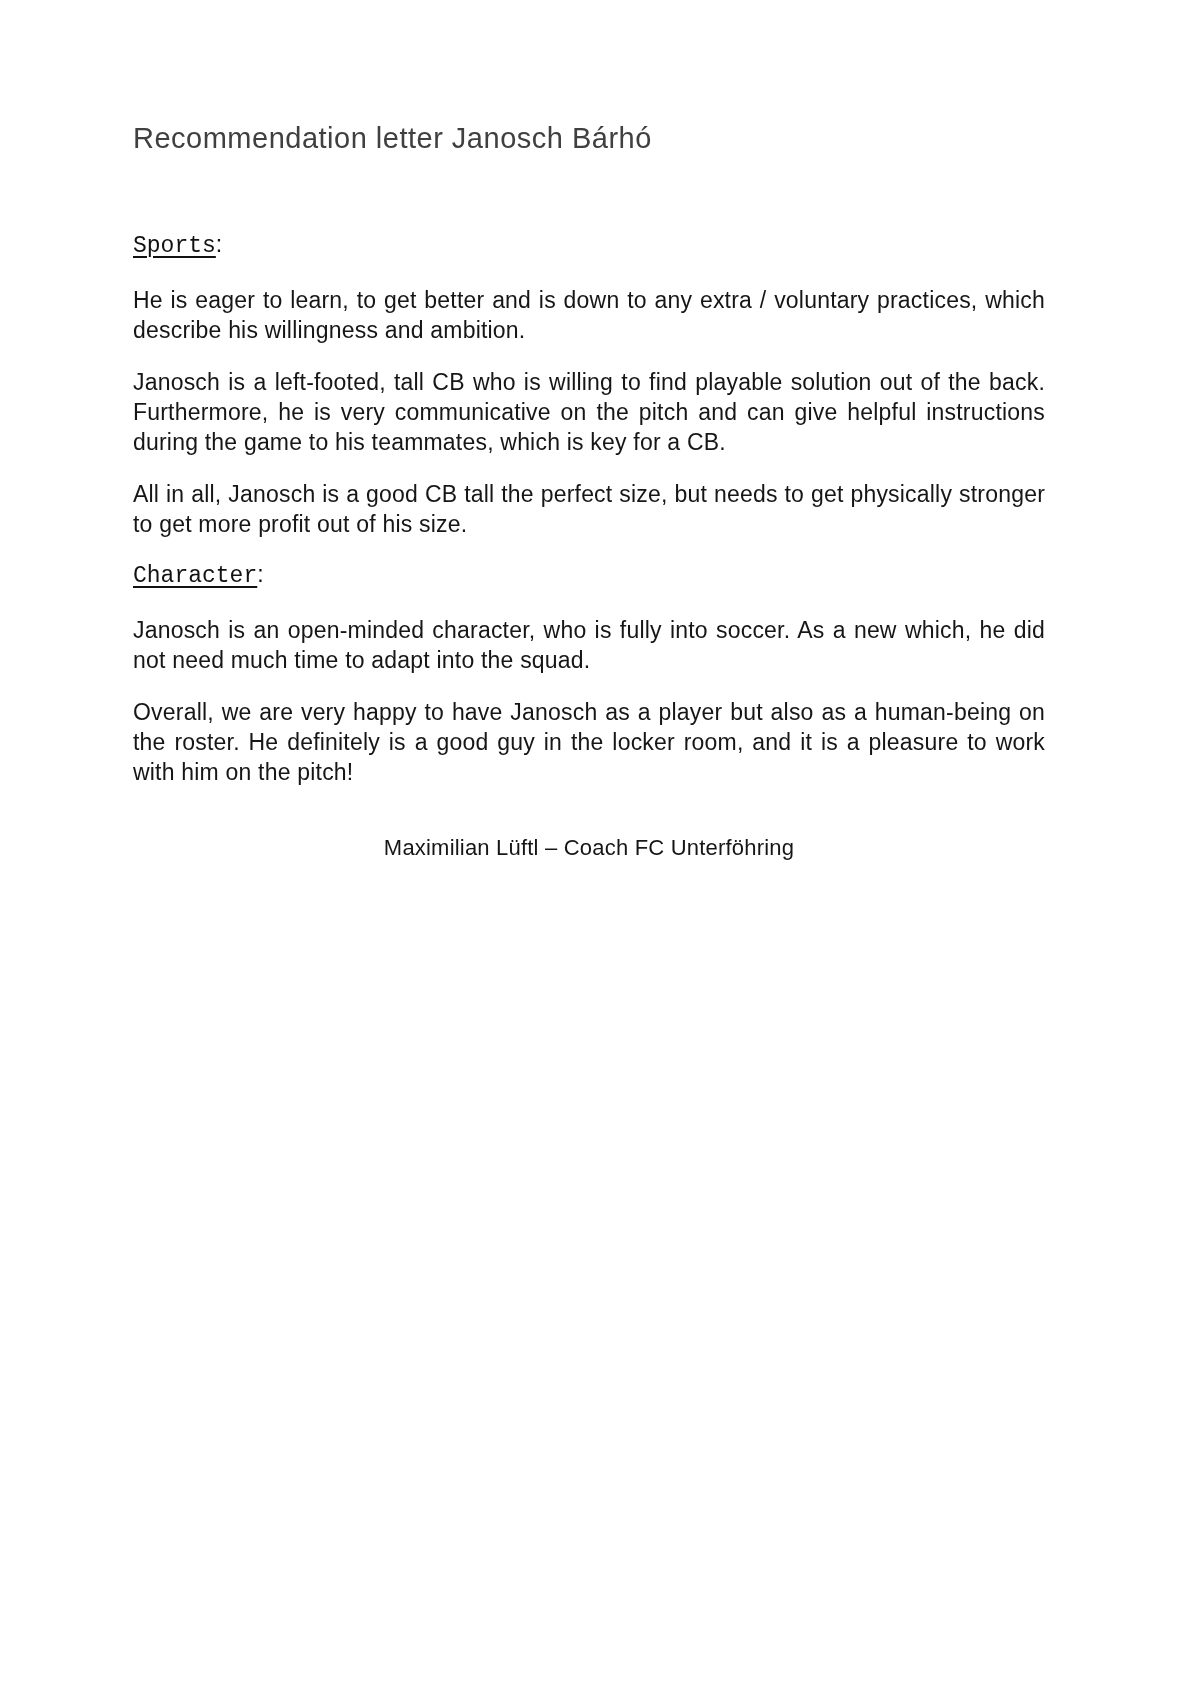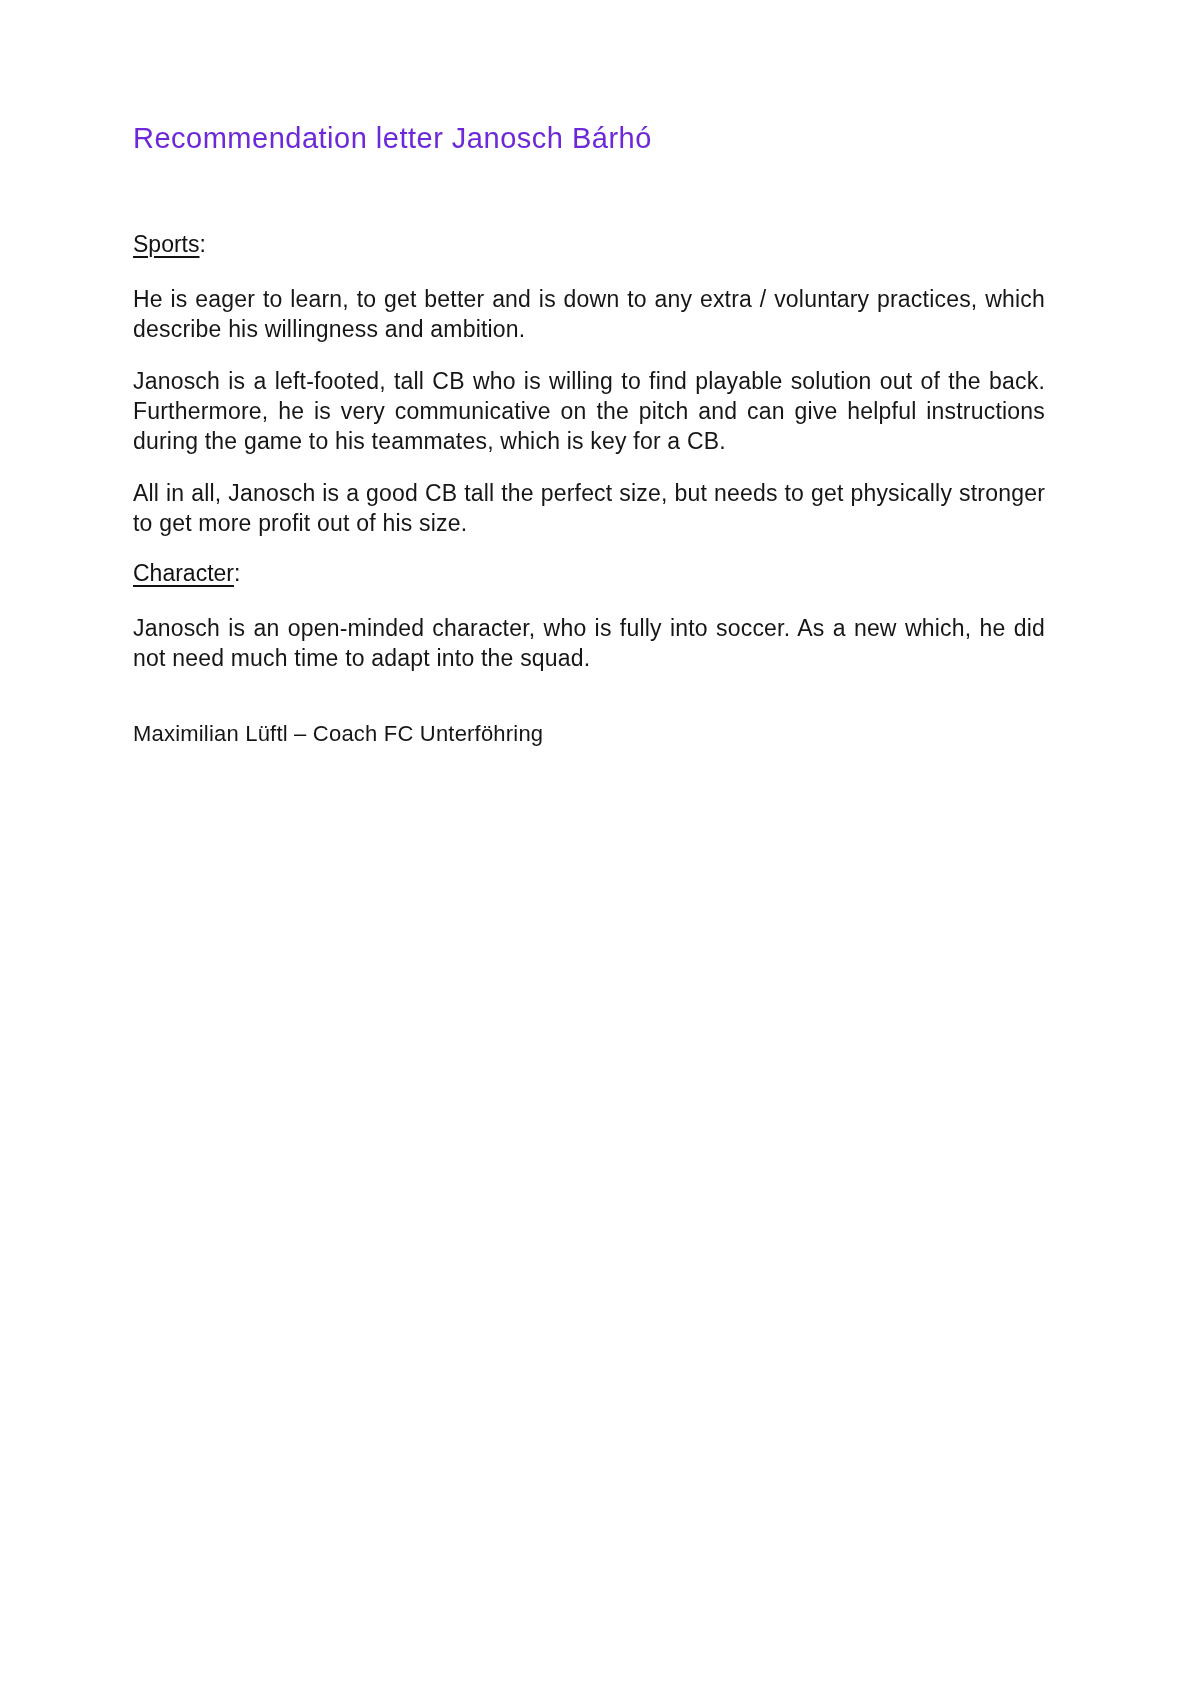--- a/index.html
+++ b/index.html
@@ -17,50 +17,51 @@
     font-family: "Liberation Sans", sans-serif;
     padding: 122px 145px 0 133px;
     overflow: hidden;
   }
 
   .doc-title {
     font-size: 29px;
     font-weight: 400;
     letter-spacing: 0.5px;
     margin-bottom: 76px;
-    color: #6d28d9;
+    color: #404040;
   }
 
   .section-heading {
     font-size: 23px;
     font-weight: 400;
     margin-bottom: 26px;
     color: #121212;
   }
 
   .section-heading .heading-word {
     text-decoration: underline;
     text-underline-offset: 4px;
+    font-family: Liberation Mono, monospace;
   }
 
   .para {
     font-size: 23px;
     line-height: 30px;
     text-align: justify;
     margin-bottom: 22px;
     color: #161616;
     letter-spacing: 0.2px;
   }
 
   .section-character {
   }
 
   .signature {
     margin-top: 46px;
-    text-align: left;
+    text-align: center;
     font-size: 22px;
     line-height: 29px;
     color: #161616;
     letter-spacing: 0.2px;
   }
 </style>
 </head>
 <body>
 
 <div class="page">
@@ -75,19 +76,20 @@
     <p class="para">Janosch is a left-footed, tall CB who is willing to find playable solution out of the back. Furthermore, he is very communicative on the pitch and can give helpful instructions during the game to his teammates, which is key for a CB.</p>
 
     <p class="para">All in all, Janosch is a good CB tall the perfect size, but needs to get physically stronger to get more profit out of his size.</p>
   </div>
 
   <div class="section section-character">
     <h2 class="section-heading"><span class="heading-word">Character</span><span>:</span></h2>
 
     <p class="para">Janosch is an open-minded character, who is fully into soccer. As a new which, he did not need much time to adapt into the squad.</p>
 
+    <p class="para">Overall, we are very happy to have Janosch as a player but also as a human-being on the roster. He definitely is a good guy in the locker room, and it is a pleasure to work with him on the pitch!</p>
   </div>
 
   <div class="signature">
     <div>Maximilian Lüftl – Coach FC Unterföhring</div>
   </div>
 
 </div>
 
 </body></html>

